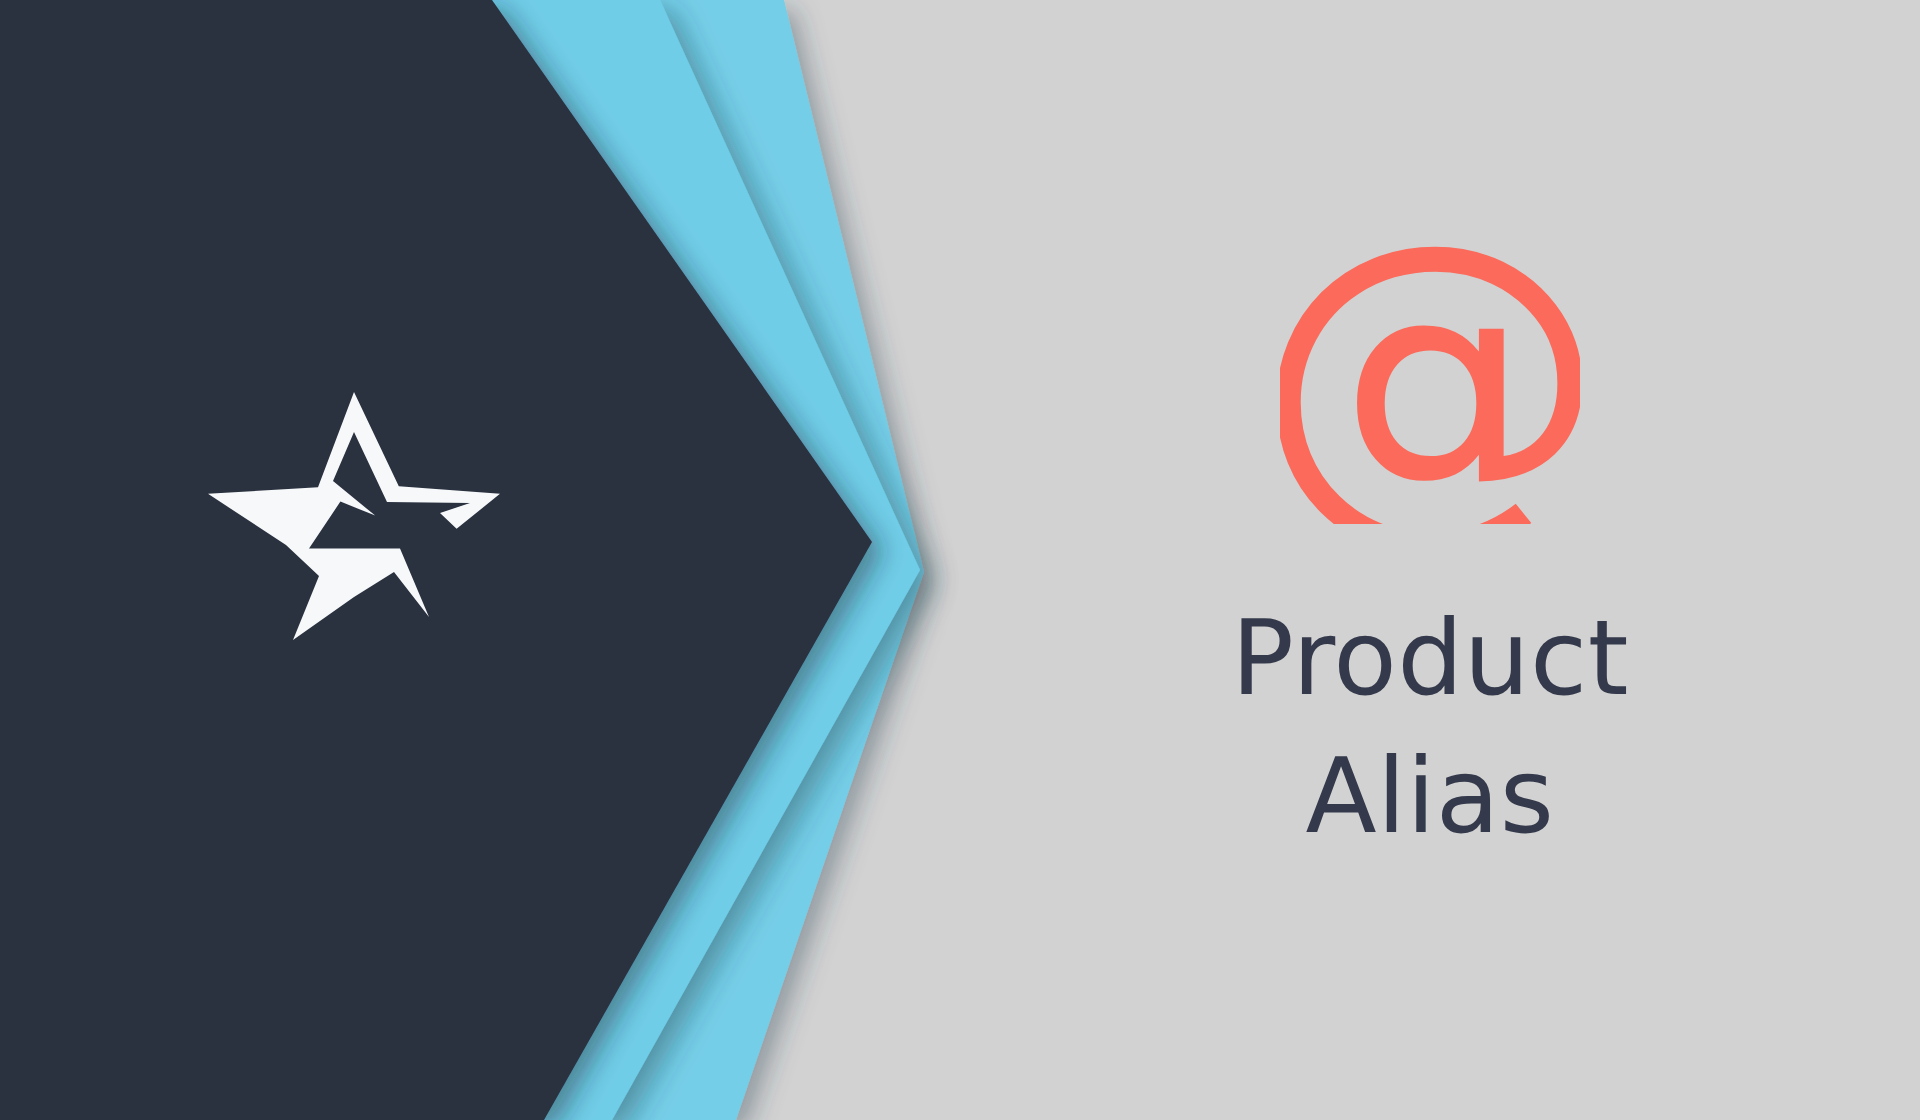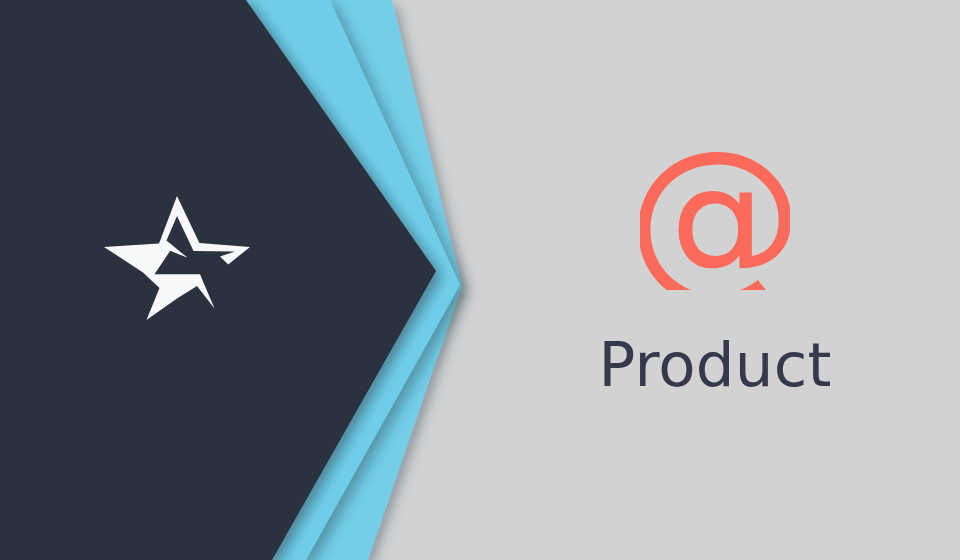--- a/index.html
+++ b/index.html
@@ -38,21 +38,21 @@
   }
   .at-icon {
     width: 150px;
     height: 150px;
     margin-top: -14px;
     margin-bottom: 34px;
     display: block;
   }
   .title {
     text-align: center;
-    font-size: 61px;
+    font-size: 52px;
     line-height: 1.33;
     font-weight: 400;
     letter-spacing: 0.2px;
   }
   .title .line { display: block; }
   .star-wrap {
     position: absolute;
     left: 104px;
     top: 196px;
     width: 146px;
@@ -123,17 +123,18 @@
   </div>
 
   <div class="right-panel">
 
     <svg class="at-icon" viewBox="0 0 100 100" aria-hidden="true">
       <text x="50" y="50" text-anchor="middle" dominant-baseline="central" font-family="DejaVu Sans, sans-serif" font-size="118" font-weight="400" fill="#FB6A5A">@</text>
     </svg>
 
     <div class="title" style="color:#343A4B;">
       <span class="line">Product</span>
+      <span class="line">Alias</span>
     </div>
 
   </div>
 
 </div>
 
 </body></html>

